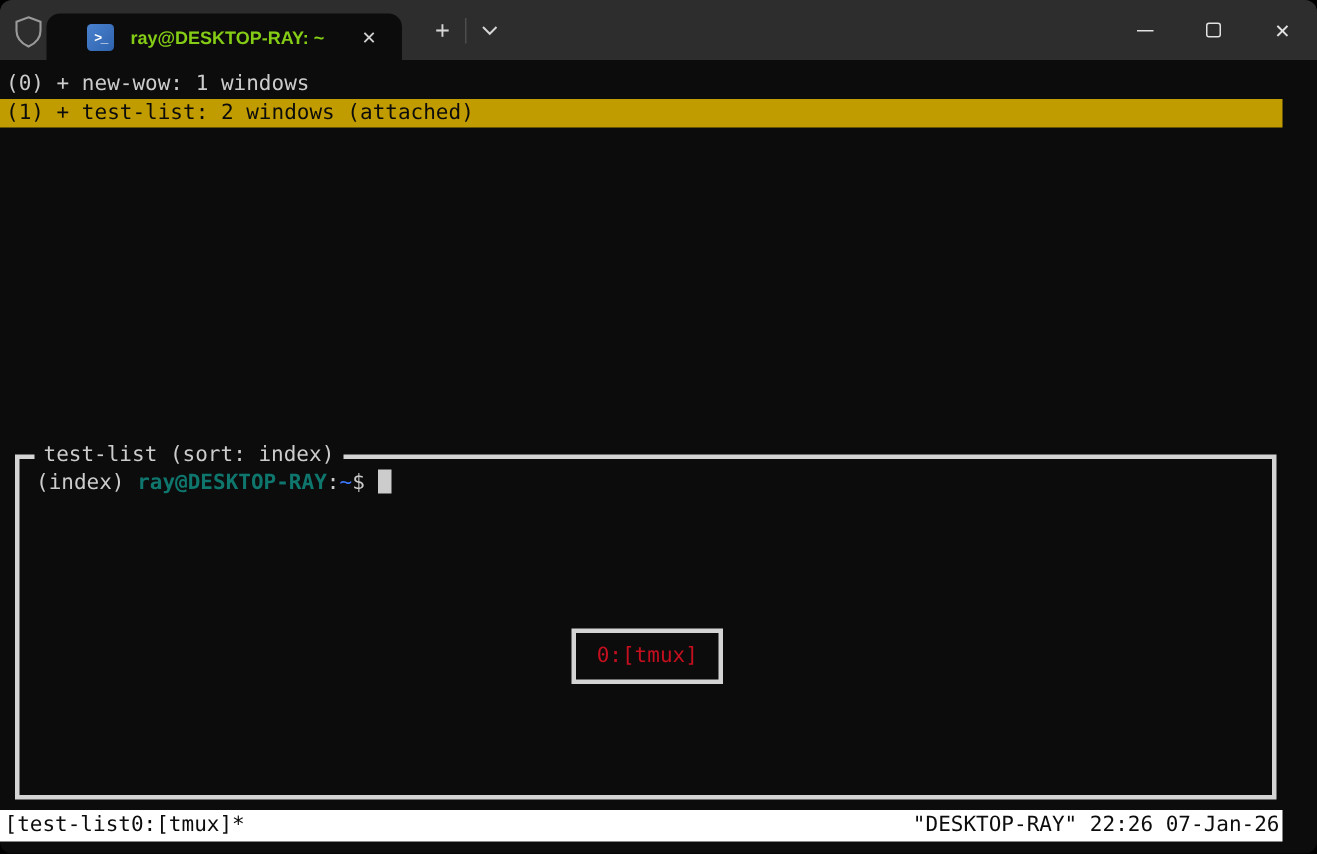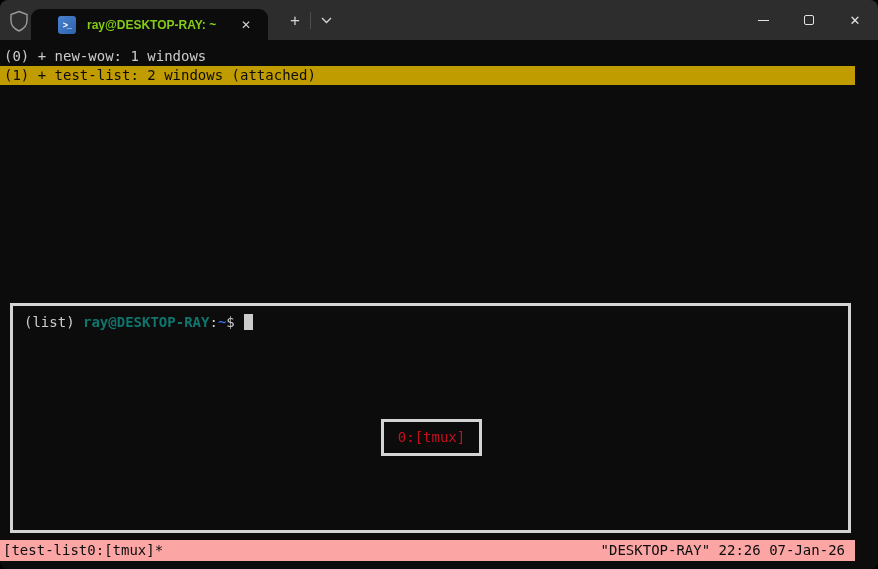--- a/index.html
+++ b/index.html
@@ -98,23 +98,23 @@
   }
   #pane-box {
     position: absolute; left: 368px; top: 113px; width: 101px; height: 37px;
     border: 3px solid #d4d4d4;
     display: flex; align-items: center; justify-content: center;
     color: #c50f1f;
   }
 
   #statusbar {
     position: absolute; left: 0; top: 500px; width: 855px; height: 21px;
-    background: #fca5a5; color: #0c0c0c;
+    background: #ffffff; color: #0c0c0c;
     display: flex; justify-content: space-between; align-items: center;
-    padding: 0 10px 0 3px;
+    padding: 0 2px 0 3px;
   }
 </style>
 </head>
 <body>
 
 <div id="window">
 
   <div id="titlebar">
     <svg class="shield" viewBox="0 0 20 22">
       <path d="M10 1.5 L18 4.5 V10.5 C18 16 14.5 19 10 21 C5.5 19 2 16 2 10.5 V4.5 Z" fill="none" stroke="#9a9a9a" stroke-width="1.4"></path>
@@ -142,21 +142,22 @@
     </div>
     <div class="caption-btn" id="btn-close">✕</div>
   </div>
 
   <div id="term">
 
     <div class="sess-line" id="sess-0">(0) + new-wow: 1 windows</div>
     <div class="sess-line" id="sess-1">(1) + test-list: 2 windows (attached)</div>
 
     <div id="preview">
-      <div id="prompt-line"><span>(list) </span><span class="green">ray@DESKTOP-RAY</span><span>:</span><span class="blue">~</span><span>$</span><span class="cursor"></span></div>
+      <div id="preview-title">test-list (sort: index)</div>
+      <div id="prompt-line"><span>(index) </span><span class="green">ray@DESKTOP-RAY</span><span>:</span><span class="blue">~</span><span>$</span><span class="cursor"></span></div>
       <div id="pane-box">0:[tmux]</div>
     </div>
 
     <div id="statusbar">
       <span>[test-list0:[tmux]*</span>
       <span>"DESKTOP-RAY" 22:26 07-Jan-26</span>
     </div>
 
   </div>
 </div>

